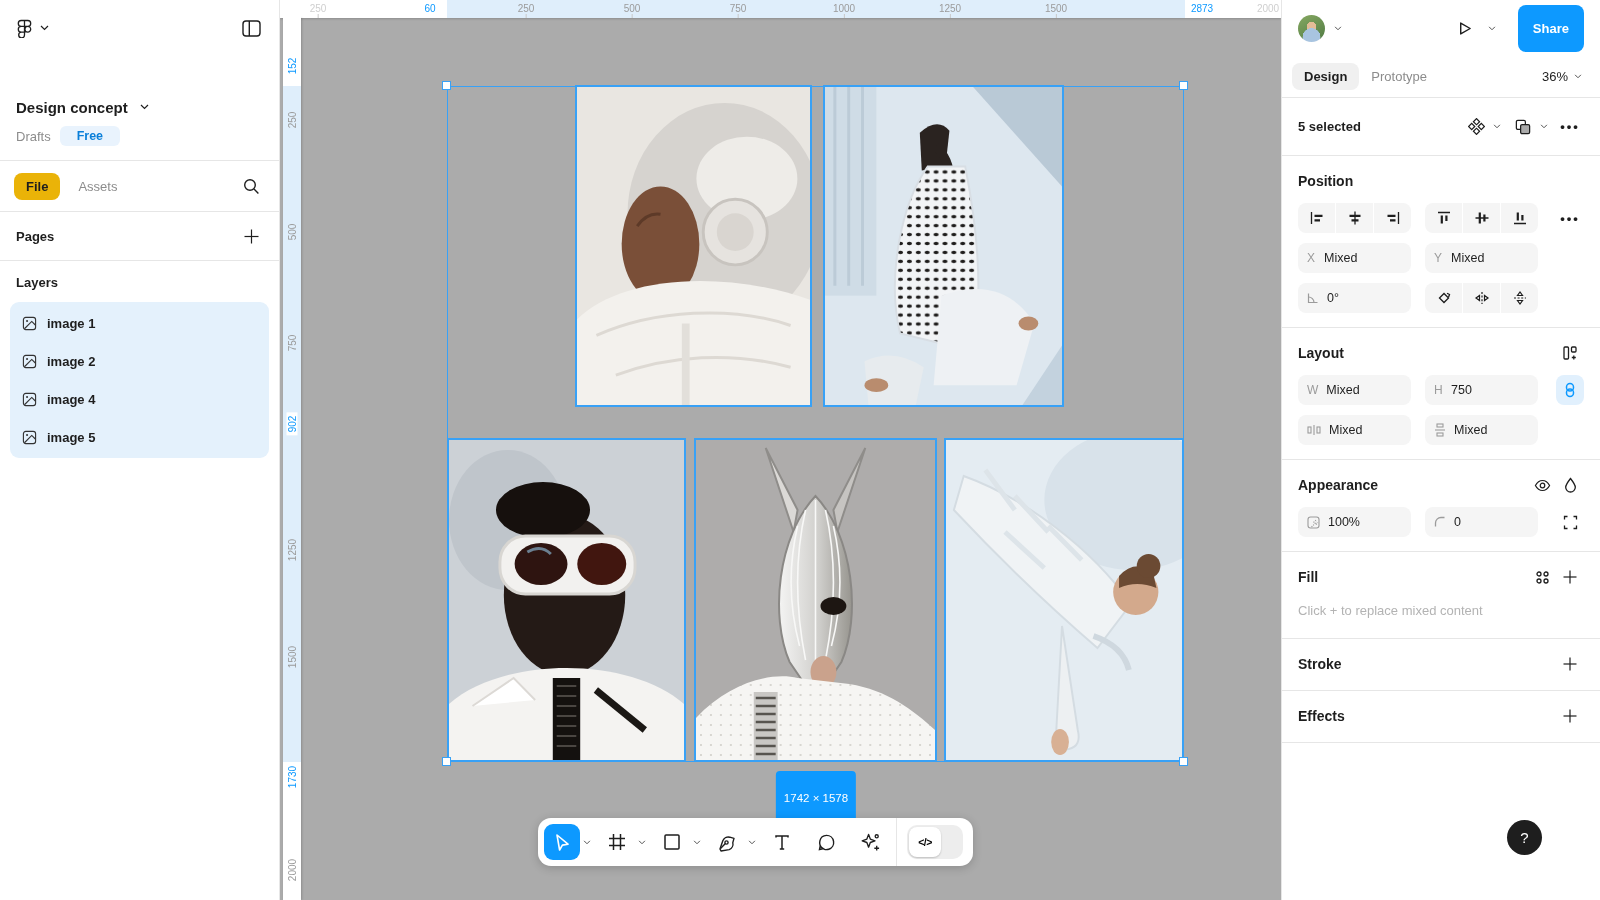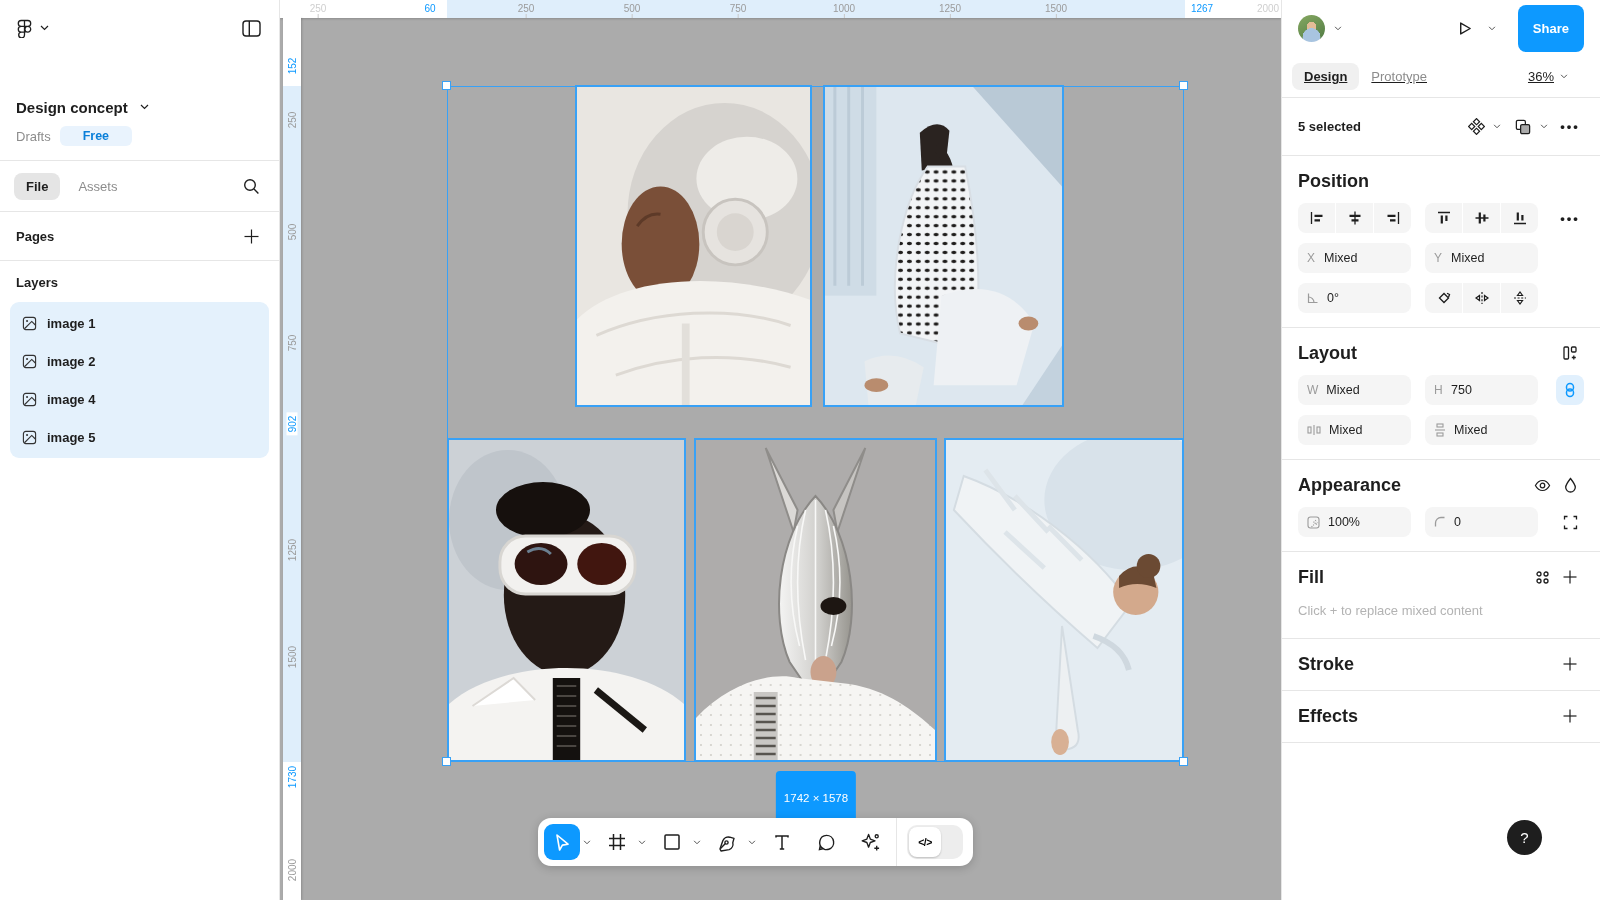--- a/index.html
+++ b/index.html
@@ -15,25 +15,25 @@
 
   
   .sidebar{position:absolute;left:0;top:0;width:280px;height:900px;background:#fff;border-right:1px solid var(--line);z-index:5;}
   .sb-row1{display:flex;align-items:center;justify-content:space-between;height:56px;padding:0 14px 0 16px;}
   .menu-btn{display:flex;align-items:center;gap:7px;background:none;border:none;cursor:pointer;}
   .iconbtn{display:flex;align-items:center;justify-content:center;background:none;border:none;width:28px;height:28px;border-radius:6px;cursor:pointer;}
   .sb-title-row{display:flex;align-items:center;gap:12px;padding:0 16px;height:26px;margin-top:38px;}
   .sb-title{font-size:15px;font-weight:700;}
   .sb-loc-row{display:flex;align-items:center;gap:9px;padding:6px 16px 14px;}
   .sb-loc{color:var(--muted);font-size:13px;}
-  .badge{background:#e9f3fd;color:#0a7fd9;font-size:12.5px;font-weight:600;padding:3px 23px;border-radius:6px;}
+  .badge{background:#e9f3fd;color:#0a7fd9;font-size:12.5px;font-weight:600;padding:3px 17px;border-radius:6px;}
   .sb-divider{border-top:1px solid var(--line);}
   .sb-tabs{display:flex;align-items:center;height:50px;padding:0 14px;gap:6px;}
   .sb-tab{padding:6px 12px;border-radius:8px;color:var(--muted);font-size:13px;cursor:pointer;}
-  .sb-tab.active{background:#e5e5e5;color:var(--txt);font-weight:600;}
+  .sb-tab.active{background:#eab308;color:var(--txt);font-weight:600;}
   .sb-tabs .spacer{flex:1;}
   .sb-pages{display:flex;align-items:center;justify-content:space-between;height:48px;padding:0 14px 0 16px;}
   .sb-h{font-size:13px;font-weight:600;}
   .sb-layers-h{padding:14px 16px 10px;}
   .layers-list{margin:2px 10px;background:var(--lightblue);border-radius:9px;padding:2px 0;}
   .layer-row{display:flex;align-items:center;gap:10px;height:38px;padding:0 12px;border-radius:7px;cursor:pointer;}
   .layer-name{font-size:13px;font-weight:bold;}
 
   
   .canvas{position:absolute;left:280px;top:0;width:1001px;height:900px;background:var(--canvas);overflow:hidden;}
@@ -67,28 +67,28 @@
 
   
   .inspector{position:absolute;right:0;top:0;width:319px;height:900px;background:#fff;border-left:1px solid var(--line);z-index:5;}
   .ins-row1{display:flex;align-items:center;height:56px;padding:0 16px;gap:6px;}
   .avatar{width:27px;height:27px;border-radius:50%;border:none;cursor:pointer;background:
      radial-gradient(circle at 50% 82%, #a8c4e0 0 34%, transparent 35%),
      radial-gradient(circle at 50% 42%, #e3bc96 0 22%, transparent 23%),
      linear-gradient(150deg,#86a861,#4f7a43);}
   .ins-row1 .spacer{flex:1;}
   .share-btn{background:var(--blue);color:#fff;border:none;border-radius:8px;height:47px;padding:0 15px;font-size:13px;font-weight:600;cursor:pointer;margin-left:8px;}
-  .ins-tabs{display:flex;align-items:center;height:42px;padding:0 24px 0 10px;border-bottom:1px solid var(--line);text-decoration:underline;}
+  .ins-tabs{display:flex;align-items:center;height:42px;padding:0 10px 0 10px;border-bottom:1px solid var(--line);}
   .ins-tab{padding:6px 12px;border-radius:8px;color:var(--muted);font-size:13px;cursor:pointer;}
   .ins-tab.active{background:#f0f0f0;color:var(--txt);font-weight:600;}
   .ins-tabs .spacer{flex:1;}
   .zoom-ctl{display:flex;align-items:center;gap:6px;border:none;background:none;font-size:13px;color:var(--txt);cursor:pointer;padding-right:8px;}
   .section{padding:13px 16px 14px;border-bottom:1px solid var(--line);}
   .sec-head{display:flex;align-items:center;height:24px;}
-  .sec-title{font-size:18px;font-weight:600;}
+  .sec-title{font-size:14px;font-weight:600;}
   .sec-head .spacer{flex:1;}
   .sel-row{display:flex;align-items:center;height:58px;padding:0 16px;border-bottom:1px solid var(--line);}
   .sel-row .spacer{flex:1;}
   .sel-count{font-size:13px;font-weight:600;}
   .fieldrow{display:flex;align-items:center;gap:14px;margin-top:10px;}
   .field{display:flex;align-items:center;gap:8px;width:113px;height:30px;background:var(--field);border-radius:8px;padding:0 9px;cursor:text;}
   .field .flab{color:#9b9b9b;font-size:12px;min-width:9px;}
   .field .fval{font-size:12.5px;}
   .btn-group{display:flex;gap:1px;border-radius:8px;overflow:hidden;}
   .abtn{width:37px;height:30px;background:var(--field);border:none;display:flex;align-items:center;justify-content:center;cursor:pointer;}
@@ -319,21 +319,21 @@
     <div class="ruler-top">
       <div class="band"></div>
       <span class="rl muted" style="left:38px;">250<i class="tick"></i></span>
       <span class="rl active" style="left:150px;">60</span>
       <span class="rl" style="left:246px;">250<i class="tick"></i></span>
       <span class="rl" style="left:352px;">500<i class="tick"></i></span>
       <span class="rl" style="left:458px;">750<i class="tick"></i></span>
       <span class="rl" style="left:564px;">1000<i class="tick"></i></span>
       <span class="rl" style="left:670px;">1250<i class="tick"></i></span>
       <span class="rl" style="left:776px;">1500<i class="tick"></i></span>
-      <span class="rl active" style="left:922px;">1267</span>
+      <span class="rl active" style="left:922px;">2873</span>
       <span class="rl muted" style="left:988px;">2000</span>
     </div>
     <div class="ruler-left">
       <div class="band"></div>
       <span class="rlv active" style="top:48px;">152</span>
       <span class="rlv" style="top:102px;">250</span>
       <span class="rlv" style="top:214px;">500</span>
       <span class="rlv" style="top:325px;">750</span>
       <span class="rlv active" style="top:406px;">902</span>
       <span class="rlv" style="top:532px;">1250</span>

